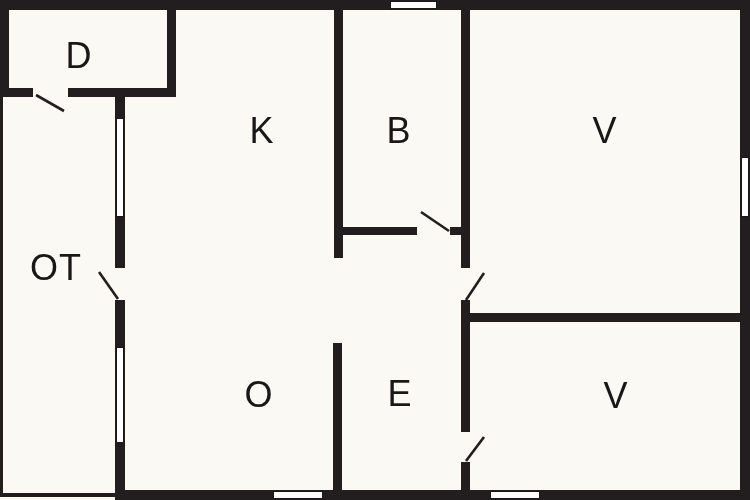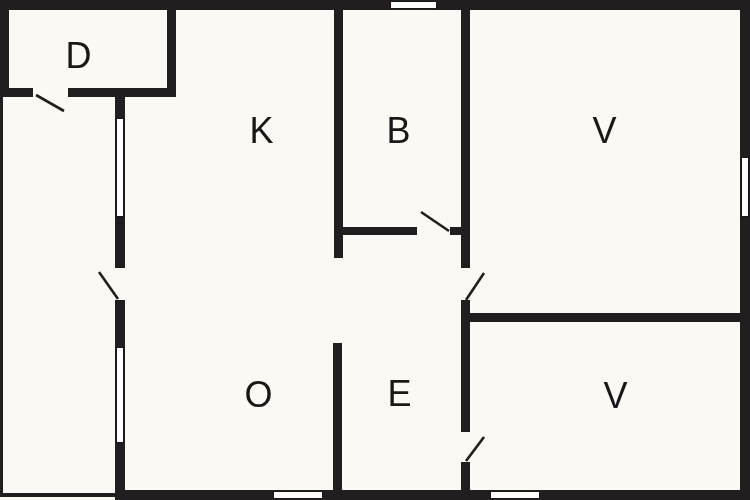--- a/index.html
+++ b/index.html
@@ -74,16 +74,17 @@
       <line x1="36" y1="95" x2="64" y2="111" stroke="#221e1f" stroke-width="2.6"></line>
       <line x1="118" y1="299" x2="99" y2="272" stroke="#221e1f" stroke-width="2.6"></line>
       <line x1="449" y1="231" x2="421" y2="212" stroke="#221e1f" stroke-width="2.6"></line>
       <line x1="466" y1="300" x2="484" y2="273" stroke="#221e1f" stroke-width="2.6"></line>
       <line x1="466" y1="461" x2="484" y2="437" stroke="#221e1f" stroke-width="2.6"></line>
     </svg>
     <div class="room-label" style="left: 79px; top: 56px; color: rgb(26, 23, 24);">D</div>
     <div class="room-label" style="left: 262px; top: 131px; color: rgb(26, 23, 24);">K</div>
     <div class="room-label" style="left: 399px; top: 131px; color: rgb(26, 23, 24);">B</div>
     <div class="room-label" style="left: 605px; top: 131px; color: rgb(26, 23, 24);">V</div>
+    <div class="room-label" style="left: 56px; top: 268px; color: rgb(26, 23, 24);">OT</div>
     <div class="room-label" style="left: 259px; top: 395px; color: rgb(26, 23, 24);">O</div>
     <div class="room-label" style="left: 400px; top: 394px; color: rgb(26, 23, 24);">E</div>
     <div class="room-label" style="left: 616px; top: 396px; color: rgb(26, 23, 24);">V</div>
   </div>
 
 </body></html>

